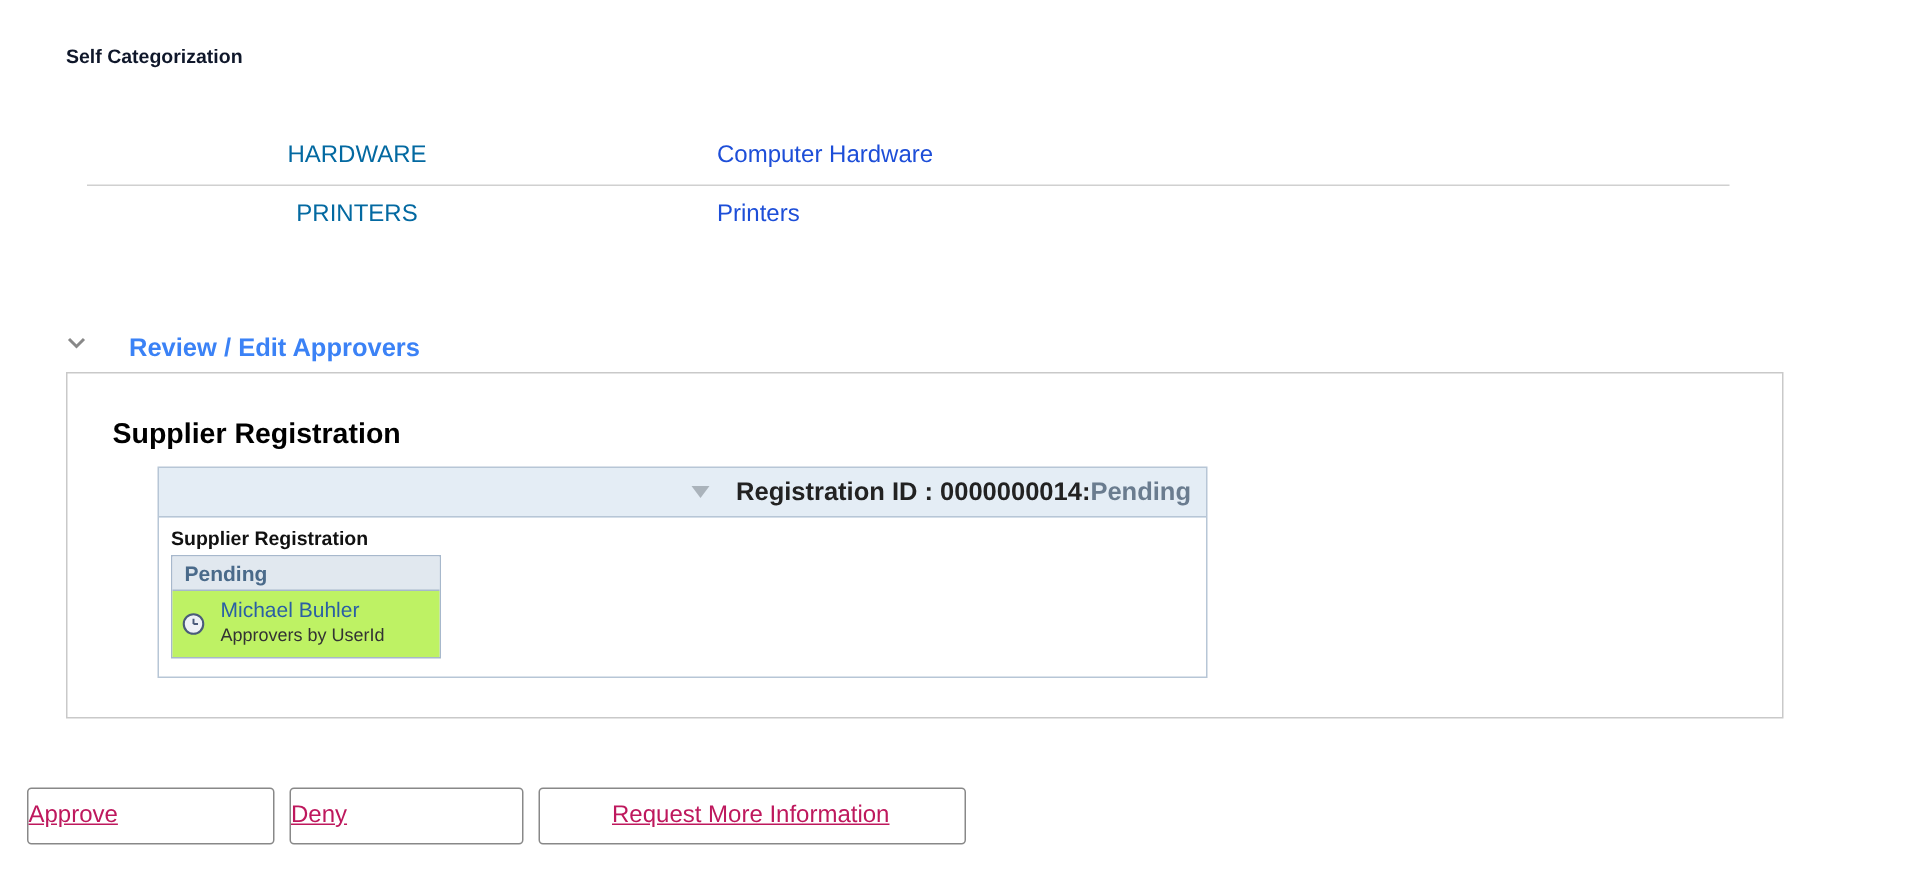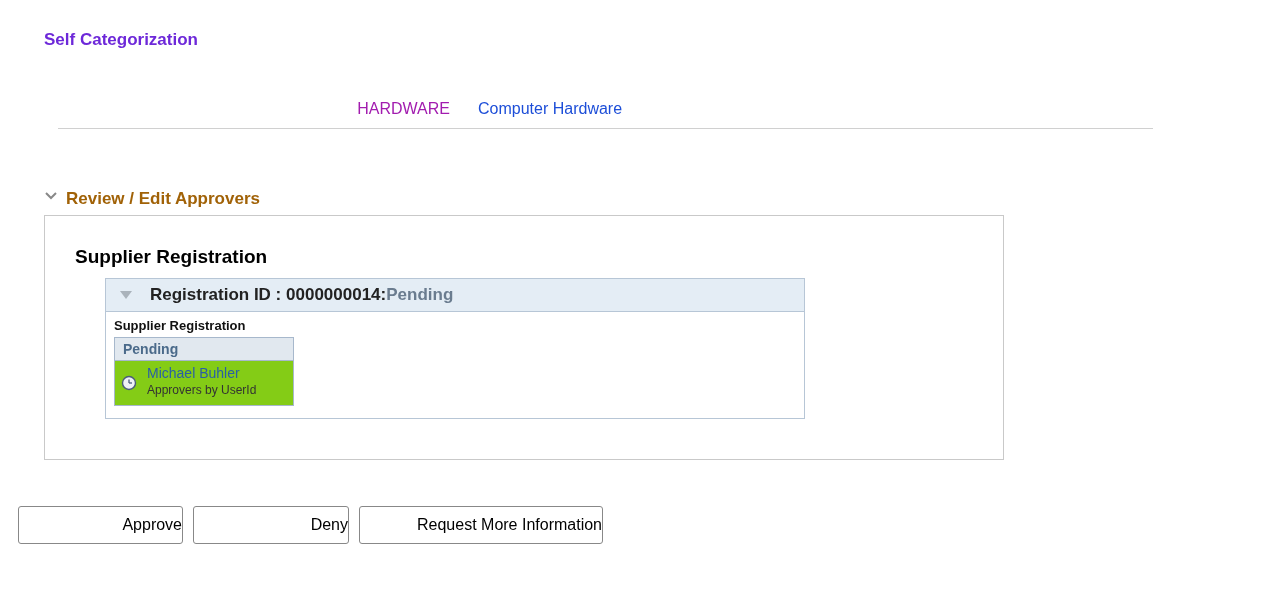--- a/index.html
+++ b/index.html
@@ -11,89 +11,91 @@
     font-family: Arial, Helvetica, sans-serif;
     font-size: 14px;
     color: #333;
     background: #fff;
     width: 1276px;
   }
   .container {
     padding: 30px 20px 30px 44px;
   }
   .section-title {
-    color: #6d28d9;
-    font-size: 17px;
+    color: #0f172a;
+    font-size: 13px;
     font-weight: bold;
     margin-bottom: 40px;
   }
   .cat-table {
     margin-left: 14px;
     margin-bottom: 60px;
     width: 1095px;
   }
   .cat-row {
     display: flex;
     align-items: center;
     padding: 10px 0;
   }
   .cat-row.first {
     border-bottom: 1px solid #d0d0d0;
     border-top: none;
   }
   .cat-code {
     width: 420px;
-    text-align: right;
-    padding-right: 28px;
-    color: #a21caf;
+    text-align: center;
+    padding-right: 60px;
+    color: #0369a1;
     font-size: 16px;
   }
   .cat-desc {
     flex: 1;
     text-align: left;
     color: #1d4ed8;
     font-size: 16px;
   }
   .collapsible-header {
     display: flex;
-    color: #a16207;
+    color: #3b82f6;
     font-size: 17px;
     font-weight: bold;
     margin-bottom: 6px;
     cursor: pointer;
+    gap: 20px;
   }
   .chevron {
     margin-right: 8px;
     font-size: 16px;
     color: #888;
     display: inline-block;
   }
   .approvers-panel {
     border: 1px solid #c9c9c9;
-    padding: 30px 30px 40px 30px;
-    width: 960px;
+    padding: 30px 30px 26px 30px;
+    width: 1145px;
     min-height: 200px;
   }
   .panel-title {
     font-size: 19px;
     font-weight: bold;
     color: #000;
     margin-bottom: 10px;
   }
   .reg-box {
     margin-left: 30px;
     width: 700px;
     border: 1px solid #b7c6d6;
   }
   .reg-header {
     background: #e4edf5;
     padding: 6px 10px;
     border-bottom: 1px solid #b7c6d6;
     display: flex;
     align-items: center;
+    justify-content: flex-end;
   }
   .reg-header-triangle {
     width: 0;
     height: 0;
     border-left: 6px solid transparent;
     border-right: 6px solid transparent;
     border-top: 8px solid #aab3bb;
     margin-right: 18px;
     margin-left: 4px;
   }
@@ -125,21 +127,21 @@
     color: #4a6a8a;
     font-weight: bold;
     font-size: 14px;
     padding: 3px 8px;
     border-bottom: 1px solid #a7b8cc;
   }
   .approver-card-body {
     padding: 4px 6px 8px 6px;
     display: flex;
     align-items: flex-start;
-    background: #84cc16;
+    background: #bef264;
   }
   .approver-text {
     padding-left: 4px;
   }
   .clock-icon {
     margin-top: 10px;
     margin-right: 6px;
   }
   .approver-link {
     color: #2a5fa5;
@@ -153,41 +155,46 @@
   .action-row {
     margin-top: 46px;
     margin-left: -26px;
     display: flex;
     gap: 10px;
   }
   .btn {
     border: 1px solid #888;
     border-radius: 3px;
     background: #fff;
-    color: #000000;
+    color: #be185d;
     font-size: 16px;
     padding: 9px 0;
-    text-align: right;
+    text-align: left;
     cursor: pointer;
+    text-decoration: underline;
   }
   .btn-approve { width: 165px; }
   .btn-deny { width: 156px; }
-  .btn-req { width: 244px; }
+  .btn-req { width: 285px; padding-left: 48px; }
 </style>
 </head>
 <body>
 
 <div class="container">
 
   <div class="section-title">Self Categorization</div>
 
   <div class="cat-table">
     <div class="cat-row first">
       <div class="cat-code">HARDWARE</div>
       <div class="cat-desc">Computer Hardware</div>
+    </div>
+    <div class="cat-row">
+      <div class="cat-code">PRINTERS</div>
+      <div class="cat-desc">Printers</div>
     </div>
   </div>
 
   <div class="collapsible-header">
     <span class="chevron">
       <svg width="14" height="14" viewBox="0 0 14 14">
           <path d="M2 4 L7 9 L12 4" stroke="#888" stroke-width="2" fill="none"></path>
         </svg>
     </span>
     <span>Review / Edit Approvers</span>

